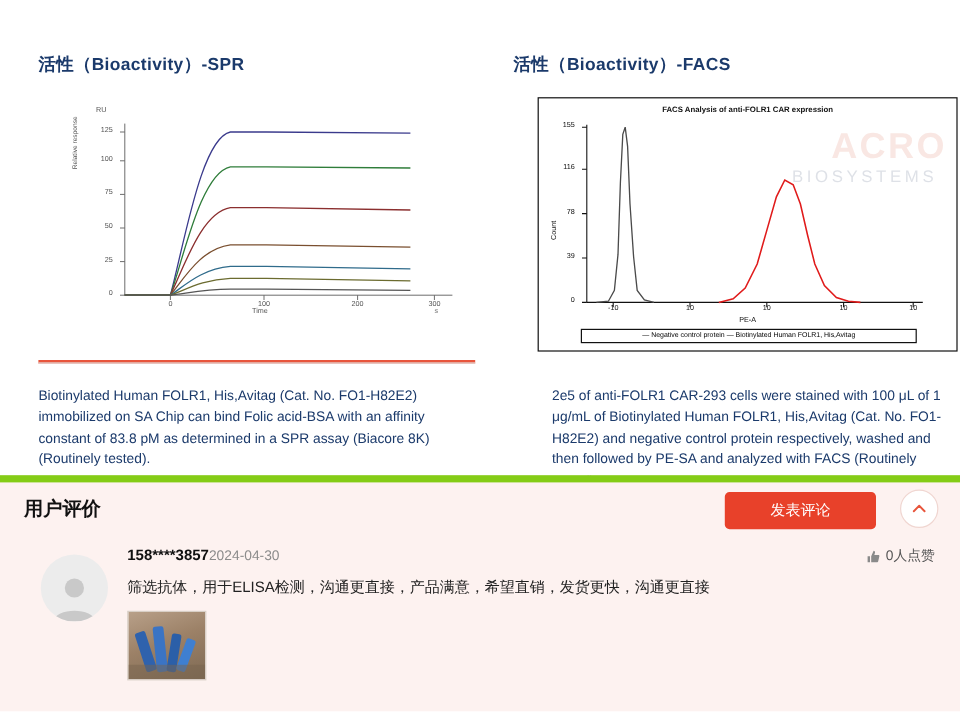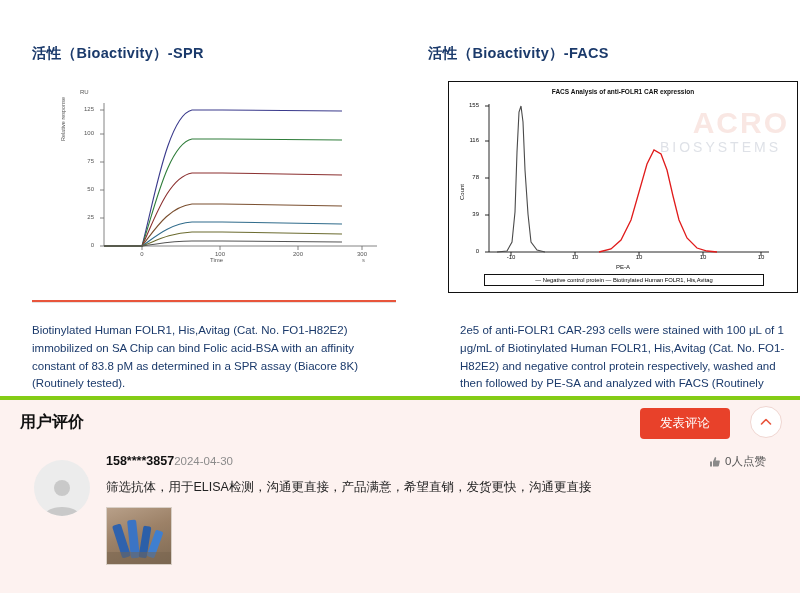--- a/index.html
+++ b/index.html
@@ -201,21 +201,21 @@
   }
 
   
   .reviews {
     position: absolute;
     left: 0;
     top: 396px;
     width: 800px;
     height: 197px;
     background: #fdf2f0;
-    border-top: 4px solid #84cc16;
+    border-top: 6px solid #84cc16;
   }
   .reviews-header {
     position: relative;
     height: 44px;
     display: flex;
     align-items: center;
     padding: 0 18px;
   }
   .reviews-title {
     font-size: 16px;
@@ -235,21 +235,21 @@
     border-radius: 2px;
     display: none;
   }
   .post-btn {
     position: absolute;
     right: 70px;
     top: 8px;
     background: #e8412a;
     color: #fff;
     font-size: 12.5px;
-    padding: 7px 20px;
+    padding: 7px 38px;
     border: none;
     border-radius: 4px;
     cursor: pointer;
   }
   .collapse-btn {
     position: absolute;
     right: 18px;
     top: 6px;
     width: 32px;
     height: 32px;
@@ -296,21 +296,21 @@
     font-size: 12.5px;
     font-weight: bold;
     color: #111;
   }
   .review-date {
     font-size: 11.5px;
     color: #8b8b8b;
   }
   .review-likes {
     position: absolute;
-    right: 16px;
+    right: 3px;
     top: 0;
     font-size: 11.5px;
     color: #555;
     display: flex;
     align-items: center;
     gap: 4px;
     cursor: pointer;
   }
   .review-text {
     margin-top: 10px;

